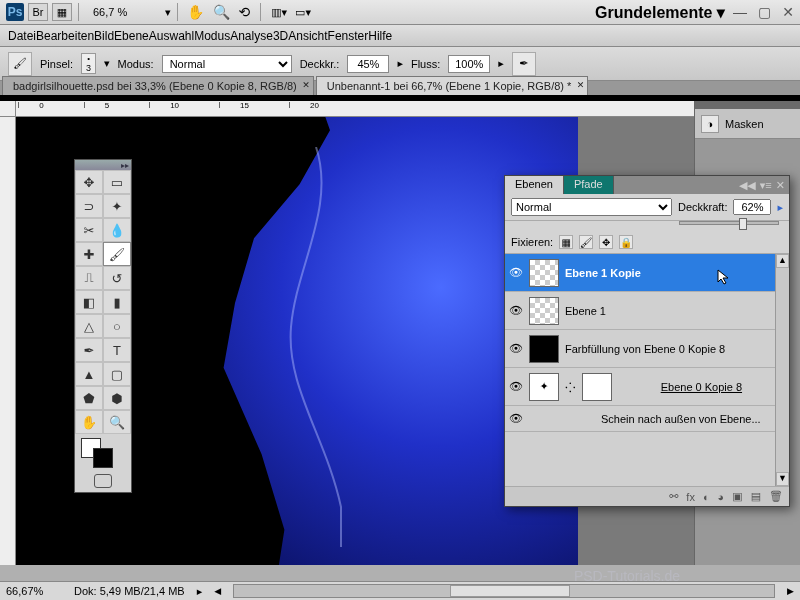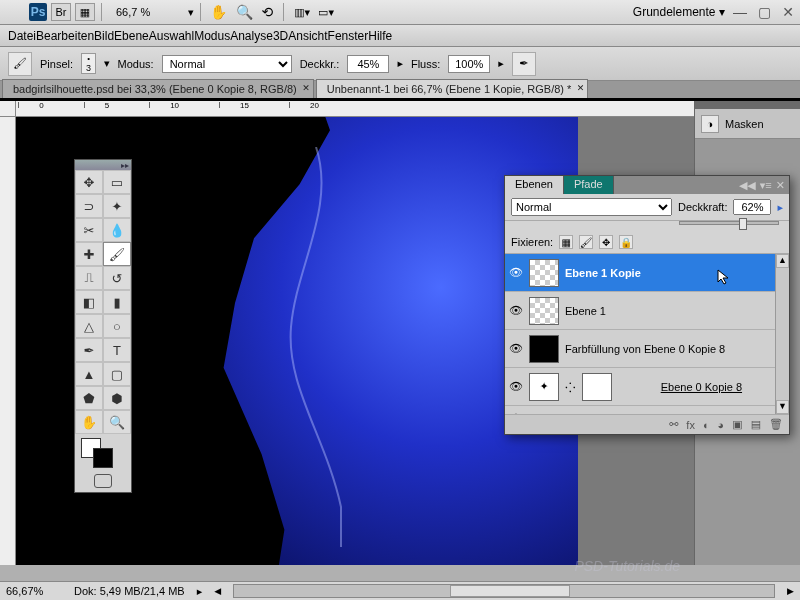--- a/index.html
+++ b/index.html
@@ -1,36 +1,36 @@
 <!DOCTYPE html>
 <html><head>
 <meta charset="utf-8">
 <style>
   * { box-sizing: border-box; margin: 0; padding: 0; font-family: Tahoma, Arial, sans-serif; font-size: 11px; }
   body { background: #b0b0b0; width: 800px; height: 600px; overflow: hidden; position: relative; }
   
   .titlebar { height: 25px; background: linear-gradient(#e8e8e8,#d4d4d4); display: flex; align-items: center; padding: 0 6px; border-bottom: 1px solid #888; }
-  .titlebar .logo { width: 18px; height: 18px; background: #0a3d6b; color: #7ab8e8; display: flex; align-items: center; justify-content: center; font-weight: bold; font-size: 12px; border-radius: 2px; margin-left: 23px; }
+  .titlebar .logo { width: 18px; height: 18px; background: #0a3d6b; color: #7ab8e8; display: flex; align-items: center; justify-content: center; font-weight: bold; font-size: 12px; border-radius: 2px; }
   .titlebar .btn-sq { width: 20px; height: 18px; margin-left: 4px; background: #d8d8d8; border: 1px solid #999; display: flex; align-items: center; justify-content: center; }
   .titlebar .sep { width: 1px; height: 18px; background: #999; margin: 0 6px; }
   .titlebar .zoom { margin-left: 8px; width: 72px; }
   .titlebar .spacer { flex: 1; }
-  .titlebar .workspace { font-weight: normal; font-size: 12px; }
+  .titlebar .workspace { font-weight: bold; font-size: 16px; }
   .titlebar .win-controls span { margin-left: 8px; color: #555; font-size: 14px; }
   
   .menubar { height: 22px; background: linear-gradient(#e0e0e0,#cacaca); display: flex; align-items: center; padding: 0 8px; border-bottom: 1px solid #888; gap: 0; }
   .menubar span { font-size: 12px; }
   
   .optionsbar { height: 34px; background: linear-gradient(#dcdcdc,#c8c8c8); display: flex; align-items: center; padding: 0 8px; border-bottom: 1px solid #888; gap: 8px; }
   .optionsbar .icon-slot { width: 24px; height: 24px; display: flex; align-items: center; justify-content: center; background: #e8e8e8; border: 1px solid #aaa; }
   .optionsbar label { font-size: 11px; }
   .optionsbar select, .optionsbar input { height: 18px; font-size: 11px; border: 1px solid #888; background: #fff; padding: 0 3px; }
   .optionsbar input { width: 42px; text-align: center; }
   
-  .tabsbar { height: 20px; background: #989898; display: flex; align-items: flex-end; border-bottom: 3px solid #000000; padding-left: 2px; }
+  .tabsbar { height: 20px; background: #989898; display: flex; align-items: flex-end; border-bottom: 6px solid #000000; padding-left: 2px; }
   .tabsbar .tab { padding: 3px 16px 3px 10px; background: #aaa; color: #222; border: 1px solid #777; border-bottom: none; margin-right: 2px; font-size: 11px; position: relative; }
   .tabsbar .tab.active { background: #d8d8d8; }
   .tabsbar .tab .close { position: absolute; right: 3px; top: 3px; font-size: 9px; }
   
   .main { position: relative; height: 499px; }
   
   .ruler-top { position: absolute; left: 16px; top: 0; right: 106px; height: 16px; background: #eee; border-bottom: 1px solid #888; font-size: 8px; overflow: hidden; }
   .ruler-left { position: absolute; left: 0; top: 16px; width: 16px; height: 448px; background: #eee; border-right: 1px solid #888; font-size: 8px; overflow: hidden; }
   .ruler-corner { position: absolute; left:0; top:0; width:16px; height:16px; background:#eee; border-right:1px solid #888; border-bottom:1px solid #888; }
   
@@ -54,21 +54,21 @@
   .toolbox .grid { display: grid; grid-template-columns: 1fr 1fr; }
   .toolbox .tool { height: 24px; border: 1px solid #c0c0c0; display: flex; align-items: center; justify-content: center; background: #dcdcdc; font-size: 13px; color: #333; }
   .toolbox .tool.active { background: #fff; border: 1px solid #888; }
   .toolbox .swatches { height: 36px; position: relative; }
   .toolbox .fg { position: absolute; left: 6px; top: 4px; width: 20px; height: 20px; background: #fff; border: 1px solid #333; }
   .toolbox .bg { position: absolute; left: 18px; top: 14px; width: 20px; height: 20px; background: #000; border: 1px solid #333; }
   .toolbox .qmask { height: 22px; display:flex; justify-content:center; align-items:center; }
   .toolbox .qmask span { width:18px; height:14px; border:1px solid #555; border-radius:3px; }
   
   
-  .layers-panel { position: absolute; left: 504px; top: 175px; width: 286px; height: 260px; background: #d4d4d4; border: 1px solid #444; box-shadow: 3px 3px 10px rgba(0,0,0,0.5); z-index: 60; display: flex; flex-direction: column; }
+  .layers-panel { position: absolute; left: 504px; top: 175px; width: 286px; height: 332px; background: #d4d4d4; border: 1px solid #444; box-shadow: 3px 3px 10px rgba(0,0,0,0.5); z-index: 60; display: flex; flex-direction: column; }
   .layers-panel .panel-tabs { height: 18px; background: #8a8a8a; display: flex; }
   .layers-panel .panel-tabs .ptab { padding: 2px 10px; background: #0f766e; color: #ddd; border-right: 1px solid #555; font-size: 11px; }
   .layers-panel .panel-tabs .ptab.active { background: #d4d4d4; color: #000; }
   .layers-panel .panel-tabs .pright { margin-left: auto; display:flex; gap:4px; padding-right:4px; align-items:center; color:#ccc; }
   .layers-panel .opts { display: flex; align-items: center; padding: 4px 6px; gap: 6px; border-bottom: 1px solid #aaa; }
   .layers-panel .opts select { flex: 1; height: 18px; font-size: 11px; }
   .layers-panel .opts input { width: 38px; height: 16px; font-size: 11px; text-align:center; }
   .layers-panel .slider-row { height: 12px; display:flex; justify-content:flex-end; padding-right:10px; }
   .layers-panel .slider { width: 100px; height: 4px; background:#bbb; border:1px solid #888; position:relative; }
   .layers-panel .slider .handle { position:absolute; left:60%; top:-4px; width:8px; height:12px; background:#e8e8e8; border:1px solid #666; }
@@ -81,21 +81,21 @@
   .layers-panel .thumb { width: 30px; height: 28px; background: #fff; border: 1px solid #666; background-image: repeating-conic-gradient(#ccc 0 25%, #fff 0 50%); background-size: 10px 10px; }
   .layers-panel .thumb.black { background:#000; }
   .layers-panel .thumb.sil { background:#fff; display:flex; align-items:center; justify-content:center; }
   .layers-panel .layer-name { font-size: 11px; }
   .layers-panel .layer-name.bold { font-weight: bold; }
   .layers-panel .layer-name.underline { text-decoration: underline; margin-left: 43px; }
   .layers-panel .footer { height: 20px; background: #c8c8c8; border-top: 1px solid #aaa; display:flex; justify-content:flex-end; align-items:center; gap:8px; padding:0 6px; font-size:11px; color:#555; }
   .vscroll { width:14px; background:#c8c8c8; border-left:1px solid #999; display:flex; flex-direction:column; }
   .vscroll .arrow { height:14px; text-align:center; font-size:9px; background:#ddd; border:1px solid #aaa; }
   .cursor { position:absolute; pointer-events:none; z-index:100; }
-  .watermark { position:absolute; right:120px; bottom:26px; color:rgba(200,200,220,0.35); font-size:14px; font-style:italic; }
+  .watermark { position:absolute; right:120px; bottom:16px; color:rgba(200,200,220,0.35); font-size:14px; }
   .tick { display:inline-block; border-left:1px solid #666; height:6px; margin-right:20px; }
 </style>
 </head>
 <body>
 
 <div class="titlebar">
   <div class="logo">Ps</div>
   <div class="btn-sq">Br</div>
   <div class="btn-sq">▦</div>
   <div class="sep"></div>

